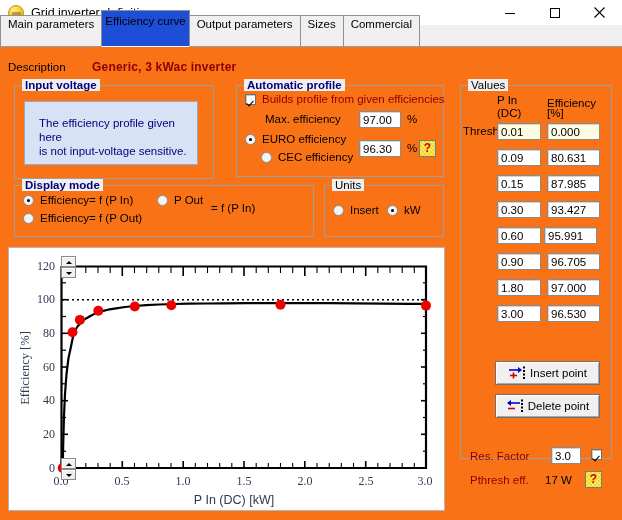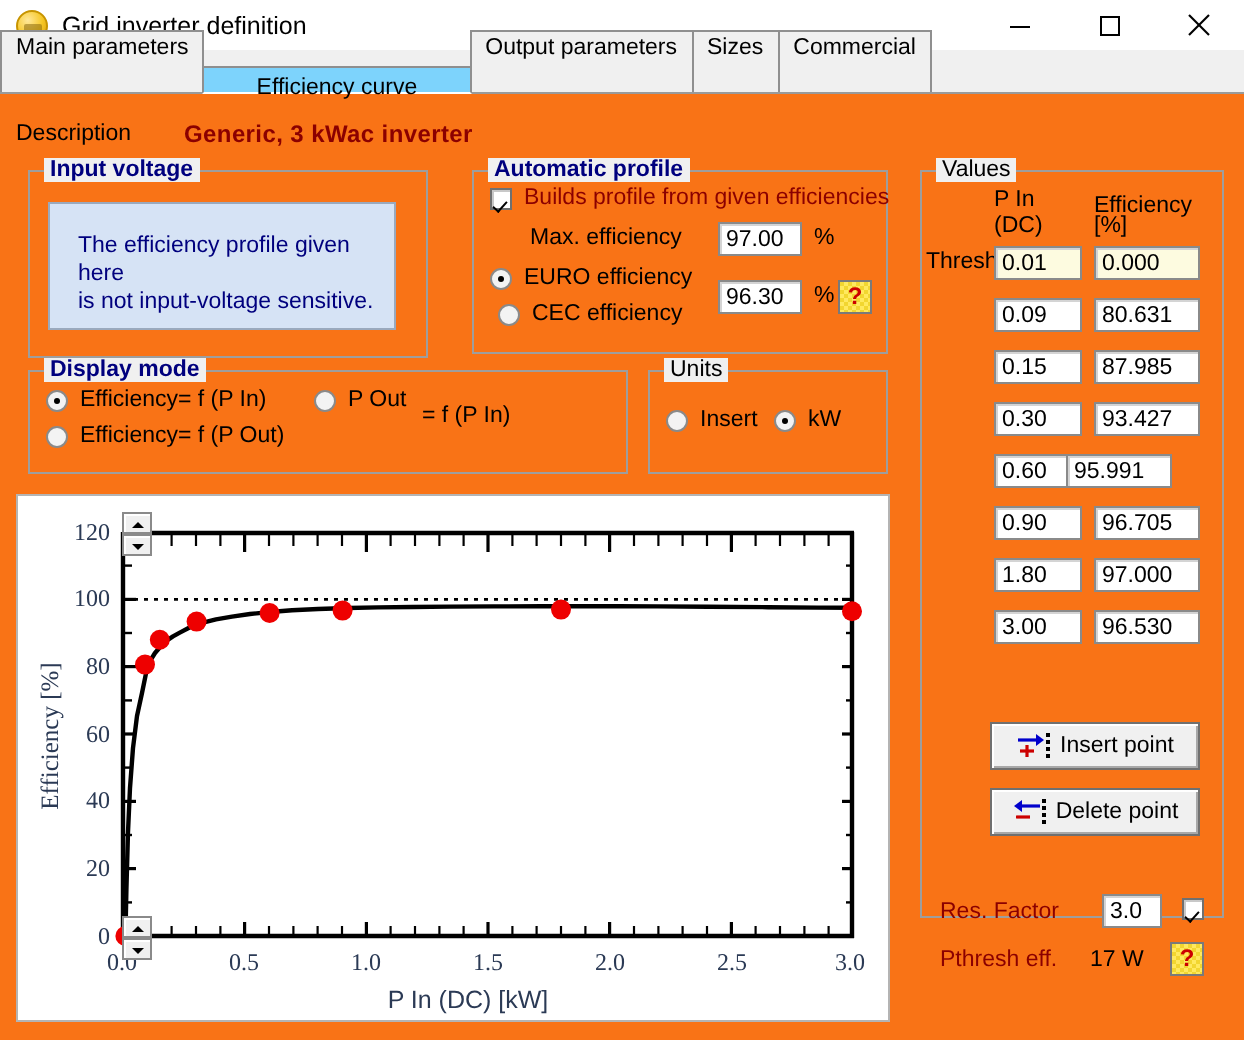--- a/index.html
+++ b/index.html
@@ -40,23 +40,23 @@
     background:#f0f0f0;
   }
   #tabstrip .tabs{position:absolute;left:0;top:0;display:flex;align-items:flex-end;height:22px;}
   .tab{
     height:32px;line-height:17px;padding:0 7px;margin-top:5px;
     background:#f0f0f0;border:1px solid #8f8f8f;border-bottom:none;
     font-size:11.5px;color:#000;white-space:nowrap;box-sizing:border-box;
     margin-right:-1px;
   }
   .tab.active{
-    height:14px;line-height:20px;margin-top:0;background:#7dd3fc;
+    height:37px;line-height:20px;margin-top:0;background:#1d4ed8;
     border:1px solid #8f8f8f;border-bottom:1px solid #ffffff;
-    position:relative;z-index:3;padding:0 26px;
+    position:relative;z-index:3;padding:0 3px;
   }
   #tabline{position:absolute;left:0;top:46px;width:622px;height:1px;background:#9a9a9a;}
   
   #page{
     position:absolute;left:0;top:47px;width:622px;height:473px;
     background:#f97316;
   }
   
   .group{position:absolute;border:1px solid #9e9e9e;box-sizing:border-box;background:transparent;}
   .group > .glabel{
@@ -213,21 +213,21 @@
     <div class="row" style="left:28px;top:27px;">
       <span class="lbl" style="margin-left:0;">Max. efficiency</span>
     </div>
     <input class="tbox" style="position: absolute; left: 122px; top: 25px; width: 42px;" value="97.00">
     <span class="pct" style="left:170px;top:27px;">%</span>
 
     <div class="row" style="left:8px;top:47px;">
       <span class="rad on"></span>
       <span class="lbl">EURO efficiency</span>
     </div>
-    <div class="row" style="left:12px;top:65px;">
+    <div class="row" style="left:24px;top:65px;">
       <span class="rad"></span>
       <span class="lbl">CEC efficiency</span>
     </div>
     <input class="tbox" style="position: absolute; left: 122px; top: 54px; width: 42px;" value="96.30">
     <span class="pct" style="left:170px;top:56px;">%</span>
     <div class="helpbtn" style="position:absolute;left:182px;top:54px;">
       <span>?</span>
     </div>
   </div>
 
@@ -281,21 +281,21 @@
     <div class="vrow">
       <input class="tbox" style="left: 36px; top: 89px; width: 44px;" value="0.15">
       <input class="tbox" style="left: 86px; top: 89px; width: 53px;" value="87.985">
     </div>
     <div class="vrow">
       <input class="tbox" style="left: 36px; top: 115px; width: 44px;" value="0.30">
       <input class="tbox" style="left: 86px; top: 115px; width: 53px;" value="93.427">
     </div>
     <div class="vrow">
       <input class="tbox" style="left: 36px; top: 141px; width: 44px;" value="0.60">
-      <input class="tbox" style="left: 72px; top: 141px; width: 53px;" value="95.991">
+      <input class="tbox" style="left: 83px; top: 141px; width: 53px;" value="95.991">
     </div>
     <div class="vrow">
       <input class="tbox" style="left: 36px; top: 167px; width: 44px;" value="0.90">
       <input class="tbox" style="left: 86px; top: 167px; width: 53px;" value="96.705">
     </div>
     <div class="vrow">
       <input class="tbox" style="left: 36px; top: 193px; width: 44px;" value="1.80">
       <input class="tbox" style="left: 86px; top: 193px; width: 53px;" value="97.000">
     </div>
     <div class="vrow">

